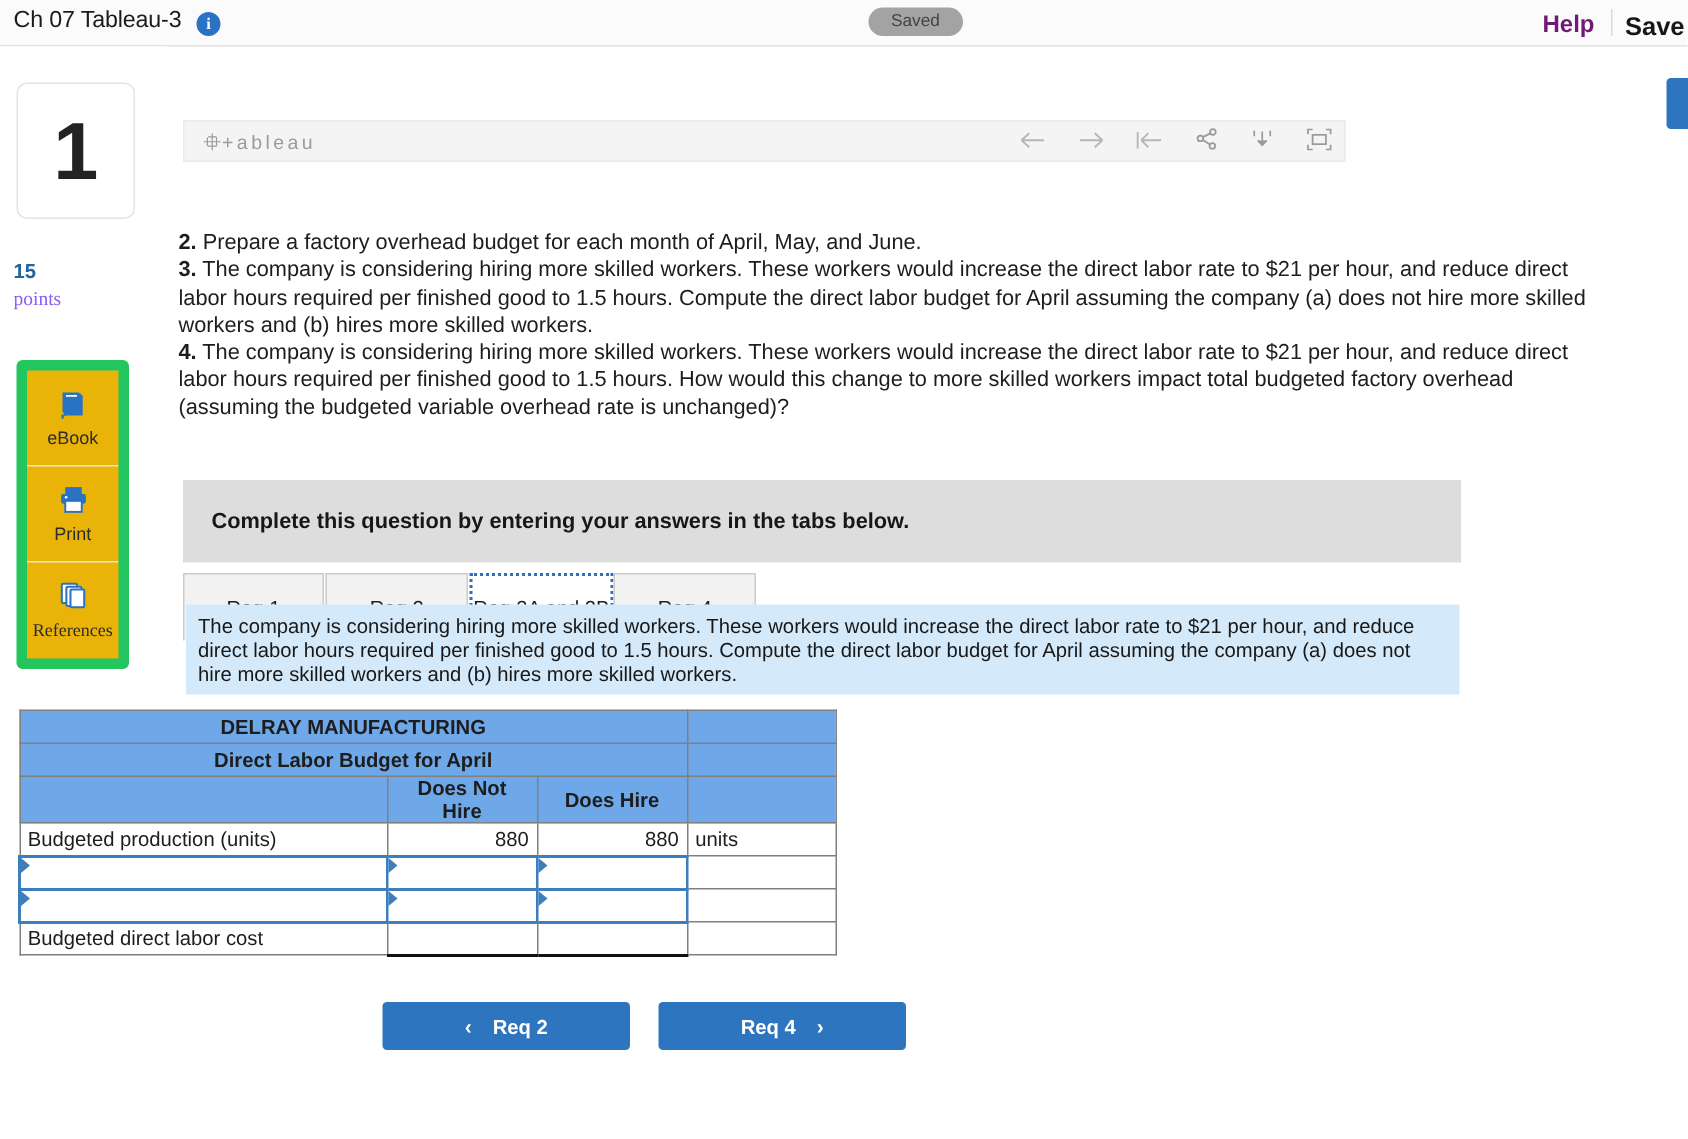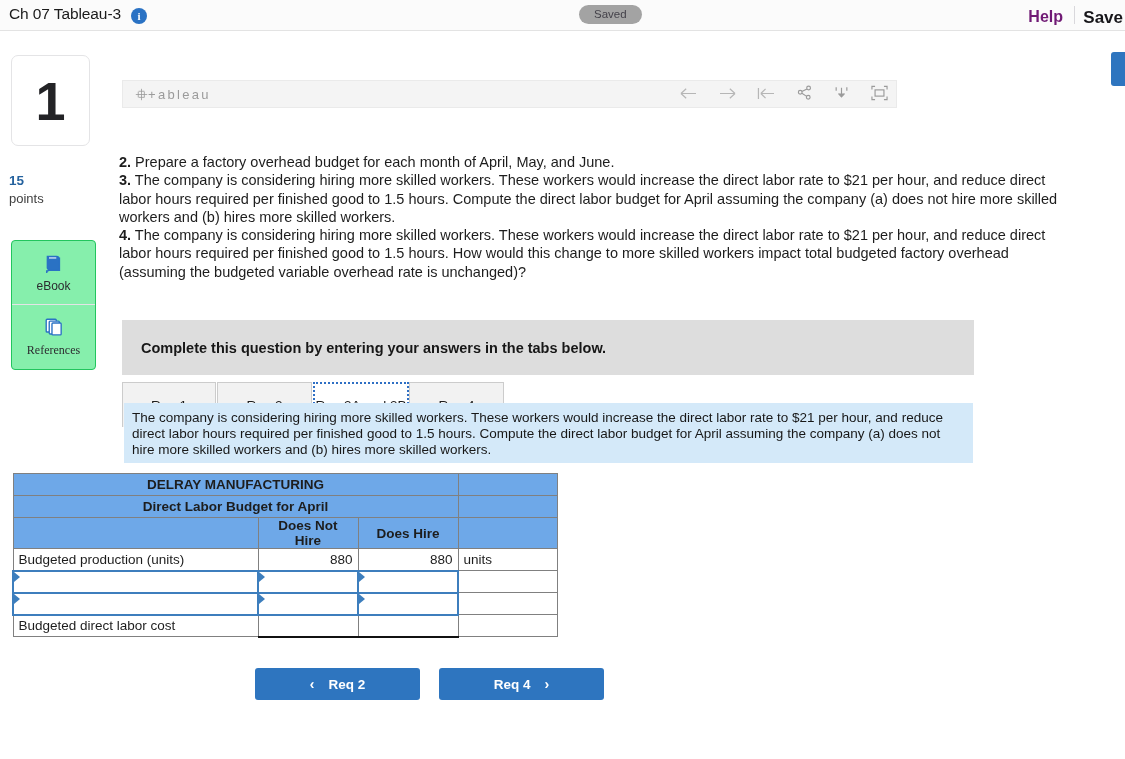--- a/index.html
+++ b/index.html
@@ -73,27 +73,27 @@
     background: #fff;
     display: flex; align-items: center; justify-content: center;
   }
   .qnum-box span { font-size: 54px; font-weight: 700; color: #232326; line-height: 1; }
   .points-value {
     position: absolute; left: 9px; top: 142px;
     font-size: 13.5px; font-weight: 700; color: #25629e;
   }
   .points-label {
     position: absolute; left: 9px; top: 160px;
-    font-size: 13px; color: #404040;
+    font-size: 13px; color: #8b5cf6; font-family: Liberation Serif, serif;
   }
   .tool-group {
     position: absolute; left: 11px; top: 209px;
-    width: 85px;
-    border: 1px solid #22c55e; border-radius: 4px;
-    overflow: hidden; background: #86efac;
+    width: 75px;
+    border: 7px solid #22c55e; border-radius: 4px;
+    overflow: hidden; background: #eab308;
   }
   .tool-item {
     height: 64px; border-bottom: 1px solid #e4e4e6;
     display: flex; flex-direction: column; align-items: center; justify-content: center;
     gap: 5px; cursor: pointer;
   }
   .tool-item:last-child { border-bottom: none; font-family: Liberation Serif, serif; }
   .tool-item .label { font-size: 12px; color: #2c2c30; }
   .tool-icon { width: 22px; height: 22px; display:block; }
 
@@ -238,20 +238,31 @@
           <path d="M4 4h11a3 3 0 0 1 3 3v13H7a3 3 0 0 1-3-3V4z" fill="#2a72c4"></path>
           <path d="M18 6v14H7a3 3 0 0 0-3 3V20" stroke="#2a72c4" stroke-width="1.4" fill="none"></path>
           <path d="M6.5 6.5h8" stroke="#ffffff" stroke-width="1.2"></path>
         </svg>
       </span>
       <span class="label">eBook</span>
     </div>
     <div class="tool-item">
       <span>
         <svg class="tool-icon" viewBox="0 0 24 24" fill="none">
+          <rect x="6" y="3" width="12" height="5" fill="#2a72c4"></rect>
+          <rect x="3" y="8" width="18" height="7" rx="1.5" fill="#2a72c4"></rect>
+          <circle cx="6.6" cy="10.4" r="0.95" fill="#ffffff"></circle>
+          <rect x="6" y="13" width="12" height="8" fill="#ffffff" stroke="#2a72c4" stroke-width="1.4"></rect>
+        </svg>
+      </span>
+      <span class="label">Print</span>
+    </div>
+    <div class="tool-item">
+      <span>
+        <svg class="tool-icon" viewBox="0 0 24 24" fill="none">
           <rect x="3.5" y="3.5" width="11" height="14" rx="1" stroke="#2a72c4" stroke-width="1.5" fill="#fff"></rect>
           <rect x="6.8" y="5.6" width="11" height="14" rx="1" stroke="#2a72c4" stroke-width="1.5" fill="#fff"></rect>
           <rect x="9.8" y="7.6" width="10" height="13" rx="1" stroke="#2a72c4" stroke-width="1.5" fill="#fff"></rect>
         </svg>
       </span>
       <span class="label">References</span>
     </div>
   </div>
 </div>
 

